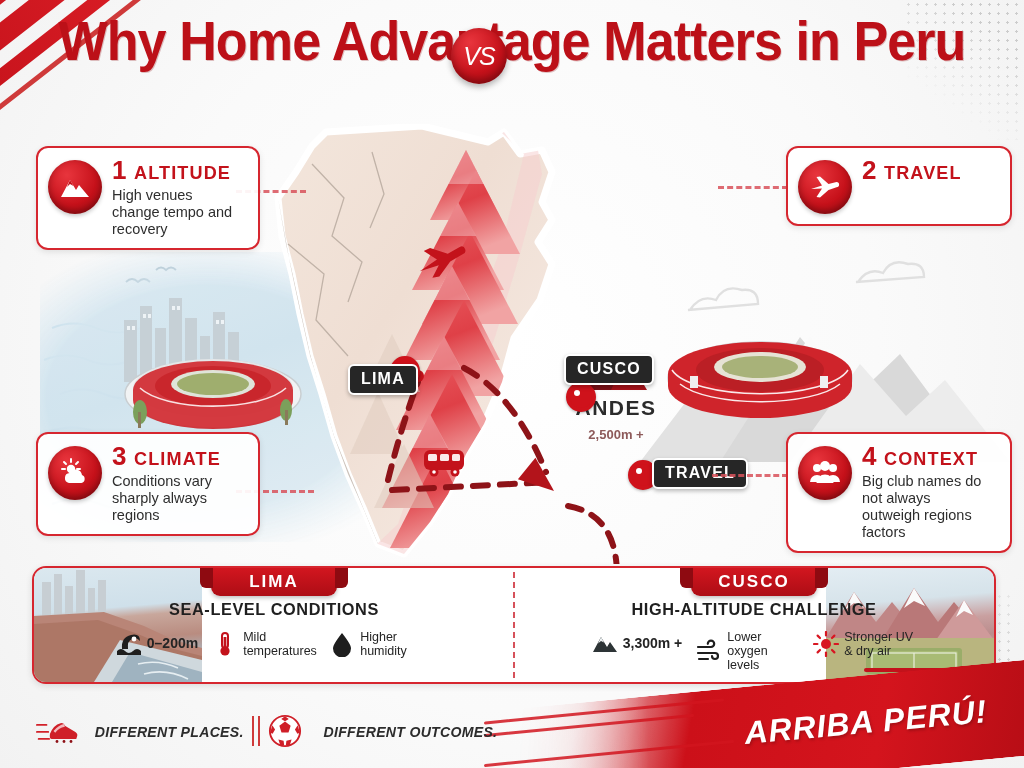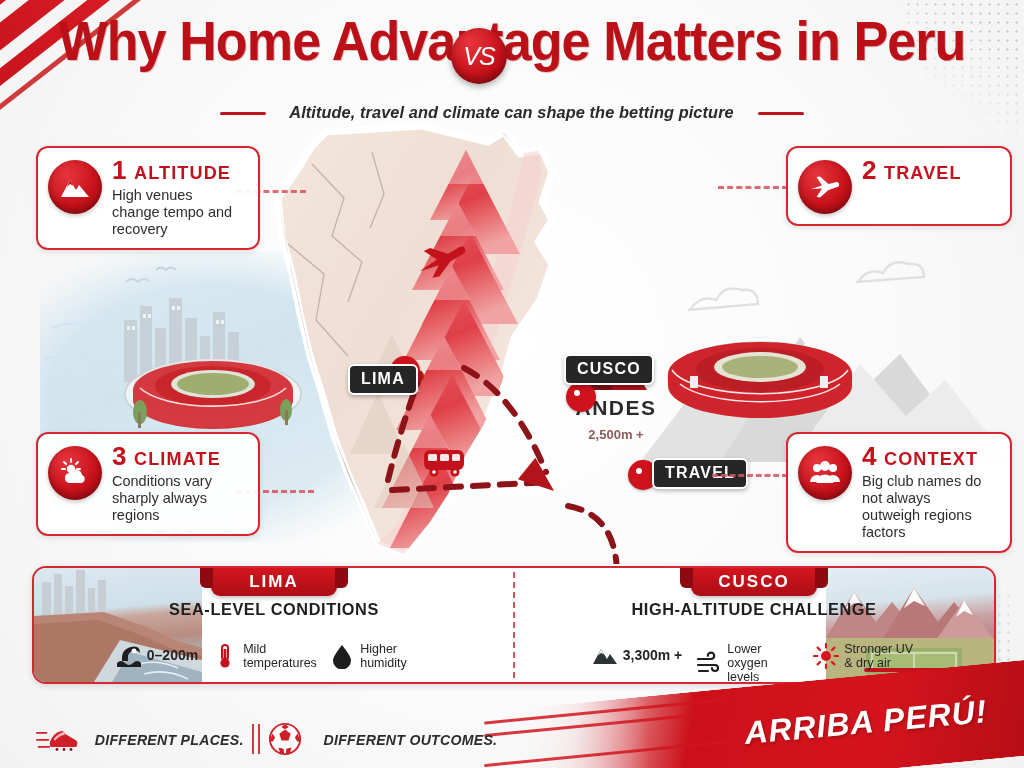--- a/index.html
+++ b/index.html
@@ -112,35 +112,35 @@
     box-shadow:0 2px 4px rgba(0,0,0,.25);}
   .ribbon::before,.ribbon::after{content:"";position:absolute;top:0;width:13px;height:20px;
     background:#8e0a11;z-index:-1;}
   .ribbon::before{left:-11px;border-radius:0 0 0 6px;}
   .ribbon::after{right:-11px;border-radius:0 0 6px 0;}
   .cmp-sub{position:absolute;top:32px;width:100%;text-align:center;
     font-size:17px;font-weight:bold;color:#1f1f1f;letter-spacing:.6px;
     transform:scaleX(.96);}
   .facts{position:absolute;top:62px;width:100%;display:flex;
     justify-content:center;align-items:flex-start;gap:14px;}
-  .fact{display:flex;align-items:center;gap:5px;margin-top:12px;}
+  .fact{display:flex;align-items:center;gap:5px;}
   .fact svg{width:26px;height:26px;}
   .fact span{font-size:12.5px;color:#242424;line-height:14px;max-width:72px;}
   .fact span.one{max-width:none;font-size:14px;font-weight:bold;}
   .divider{position:absolute;left:479px;top:4px;height:106px;
     border-left:2px dashed #d6515a;}
   .vs{position:absolute;left:451px;top:28px;width:56px;height:56px;border-radius:50%;
     background:radial-gradient(circle at 34% 26%, #e8353d 0%, #c6111a 58%, #9c0a11 100%);
     box-shadow:inset 0 -4px 8px rgba(0,0,0,.3),0 3px 6px rgba(0,0,0,.3);
     display:flex;align-items:center;justify-content:center;
     color:#fff;font-size:25px;font-weight:normal;font-style:italic;letter-spacing:-1px;z-index:5;}
 
   
   .footer{position:absolute;left:0;top:690px;width:1024px;height:78px;}
-  .f-items{position:absolute;left:36px;top:32px;display:flex;align-items:center;gap:4px;}
+  .f-items{position:absolute;left:36px;top:24px;display:flex;align-items:center;gap:4px;}
   .f-item{display:flex;align-items:center;gap:12px;}
   .f-item svg{width:42px;height:34px;}
   .f-item span{font-size:15px;font-weight:bold;font-style:italic;color:#2c2c2c;
     letter-spacing:.3px;transform:scaleX(.94);white-space:nowrap;}
   .f-sep{width:2px;height:30px;background:#cf3a3a;}
   .brush{position:absolute;right:-10px;top:-6px;width:520px;height:96px;
     background:linear-gradient(100deg,rgba(200,16,24,0) 0%,rgba(200,16,24,.15) 12%,#cc1019 34%,#d4141d 70%,#b60d15 100%);
     transform:skewY(-5.5deg);
     -webkit-mask-image:linear-gradient(88deg,transparent 0%,#000 26%,#000 100%);
     mask-image:linear-gradient(88deg,transparent 0%,#000 26%,#000 100%);}
@@ -158,25 +158,20 @@
   <div class="stripes-tl">
     <i></i>
       <i></i>
       <i></i>
       <i></i>
   </div>
   <div class="dots-tr"></div>
   <div class="dots-br"></div>
 
   <div class="title">Why Home Advantage Matters in Peru</div>
-  <div class="subwrap">
-    <div class="subline"></div>
-    <div class="subtitle">Altitude, travel and climate can shape the betting picture</div>
-    <div class="subline"></div>
-  </div>
 
   <div class="map-stage">
 
     <svg class="mtbg" viewBox="0 0 1024 440">
 
       <path d="M640 330 L720 225 L760 272 L800 212 L868 330 Z" fill="#e2e2e2"></path>
       <path d="M720 330 L800 205 L852 268 L900 222 L980 330 Z" fill="#d9d9d9"></path>
       <path d="M790 330 L860 232 L906 284 L945 248 L1010 330 Z" fill="#ececec"></path>
       <path d="M716 244 L730 228 L744 246 L737 242 L730 249 L723 241 Z" fill="#fafafa"></path>
       <path d="M795 224 L810 205 L826 226 L818 221 L810 229 L803 221 Z" fill="#fafafa"></path>

